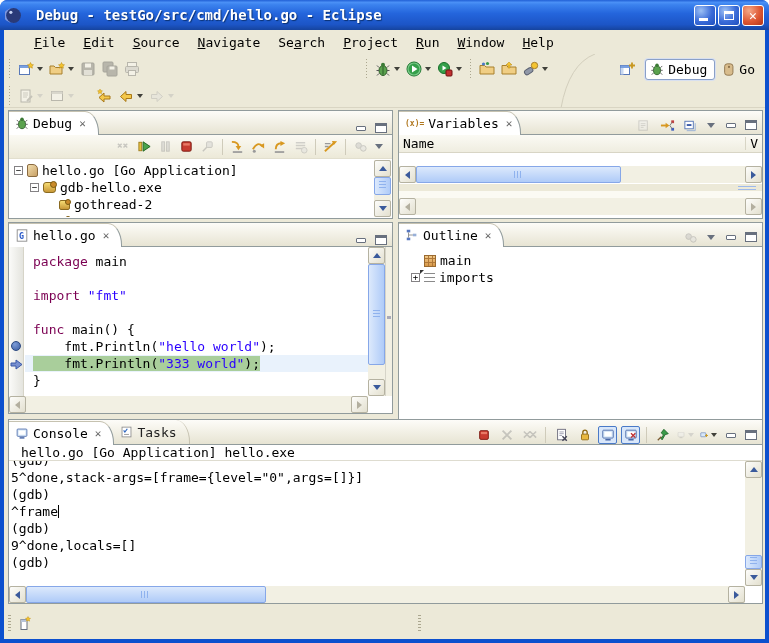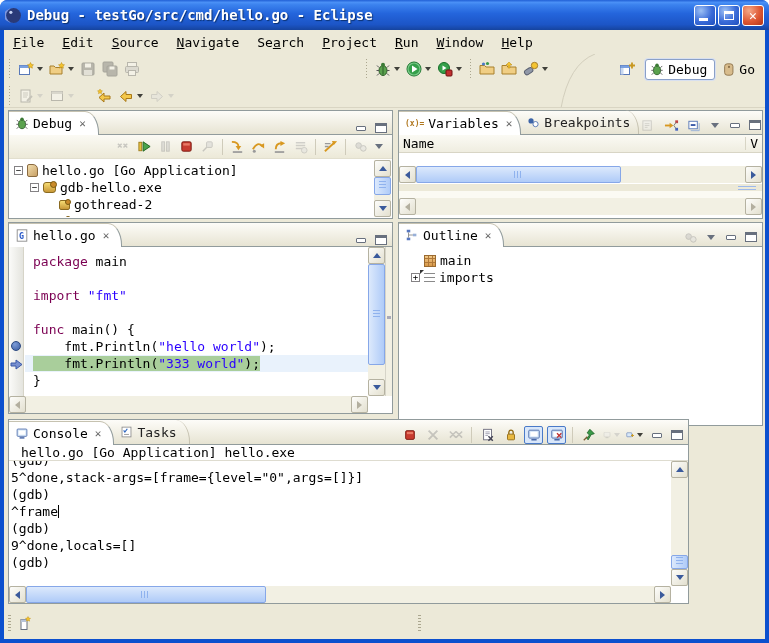--- a/index.html
+++ b/index.html
@@ -2,34 +2,34 @@
 <html><head>
 <meta charset="utf-8">
 <style>
   html,body{margin:0;padding:0;width:769px;height:643px;overflow:hidden;
     font-family:"DejaVu Sans Mono",monospace;font-size:13px;color:#000;}
   *{box-sizing:border-box;}
   .window{position:absolute;inset:0;background:#0C50CE;border-radius:8px 8px 0 0;}
   
   .titlebar{position:absolute;left:0;right:0;top:0;height:30px;border-radius:7px 7px 0 0;
     background:linear-gradient(180deg,#2160D6 0%,#4A90F6 8%,#3B82EE 16%,#2465DC 45%,#1C55C6 82%,#16449E 100%);
-    display:flex;align-items:center;padding:0 5px;gap:5px;}
+    display:flex;align-items:center;padding:0 5px;gap:14px;}
   .app-icon{width:17px;height:17px;flex:0 0 auto;}
   .title-text{color:#fff;font-weight:bold;font-size:14px;text-shadow:1px 1px 1px #0A3070;white-space:nowrap;flex:1;}
   .xp-buttons{display:flex;gap:2px;}
   .xpbtn{width:22px;height:21px;border-radius:3px;border:1px solid #fff;display:flex;align-items:center;justify-content:center;position:relative;}
   .xpbtn.minmax{background:radial-gradient(circle at 30% 25%,#9CC0F4,#3A6BD8 55%,#1E4FBE);}
   .xpbtn.close{background:radial-gradient(circle at 30% 25%,#F4A888,#DE5834 55%,#B23418);}
   .g-min{position:absolute;left:4px;bottom:4px;width:9px;height:3px;background:#fff;}
   .g-max{width:10px;height:9px;border:1px solid #fff;border-top:3px solid #fff;}
   .g-x{color:#fff;font-weight:bold;font-size:13px;line-height:1;}
   
   .content{position:absolute;top:30px;left:4px;right:4px;bottom:4px;background:#ECE9D8;overflow:hidden;}
   
-  .menubar{position:absolute;left:0;top:0;right:0;height:24px;display:flex;align-items:center;padding-left:0;}
+  .menubar{position:absolute;left:0;top:0;right:0;height:24px;display:flex;align-items:center;padding-left:21px;}
   .menu-item{padding:2px 9px;cursor:default;}
   
   .toolbar-r1{position:absolute;left:0;top:24px;right:0;height:30px;display:flex;align-items:center;}
   .toolbar-r2{position:absolute;left:0;top:54px;right:0;height:24px;display:flex;align-items:center;border-bottom:1px solid #D9D5C3;}
   .tgrip{width:5px;height:20px;margin:0 3px;background:repeating-linear-gradient(180deg,#ABA78F 0 1px,transparent 1px 3px);background-size:1px 100%;background-position:2px 0;background-repeat:no-repeat;}
   .tb{height:24px;display:flex;align-items:center;padding:0 2px;border:1px solid transparent;border-radius:2px;}
   .tb svg{display:block;}
   .tb.dis{filter:grayscale(1);opacity:.38;}
   .dd{width:0;height:0;border-left:3px solid transparent;border-right:3px solid transparent;border-top:4px solid #40403A;margin-left:3px;}
   .dd.dis{border-top-color:#B2AE9E;}
@@ -441,27 +441,20 @@
       </div>
     </div>
 
     <div class="panel" style="left:394px;top:80px;width:365px;height:109px;">
       <div class="tabrow">
         <div class="tab active" style="padding-right:8px;">
           <span class="mini-label">(x)=</span>
           <span>Variables</span>
           <span class="x">✕</span>
         </div>
-        <div class="tab inactive" style="padding-right:8px;">
-          <svg width="13" height="13" viewBox="0 0 16 16">
-              <circle cx="5" cy="6" r="3.2" fill="#3C64A8"></circle>
-              <circle cx="10.5" cy="10" r="3.2" fill="#fff" stroke="#3C64A8"></circle>
-            </svg>
-          <span>Breakpoints</span>
-        </div>
         <div class="viewbar">
           <span class="vico dis">
             <svg width="15" height="15" viewBox="0 0 16 16">
                 <rect x="2" y="3" width="9" height="10" fill="#EEE" stroke="#999"></rect>
                 <path d="M4,6 h5 M4,8 h5 M4,10 h3" stroke="#AAA"></path>
               </svg>
             </span>
           <span class="vico">
             <svg width="15" height="15" viewBox="0 0 16 16">
                 <path d="M1,8 H7" stroke="#D89820" stroke-width="2"></path>
@@ -600,21 +593,21 @@
             <span>main</span>
           </div>
           <div class="tree-row" style="padding-left: 4px;">
             <span class="expander">+</span>
             <span class="ticon imports-icon"></span>
             <span>imports</span>
           </div>
         </div>
     </div>
 
-    <div class="panel" style="left:4px;top:389px;width:681px;height:185px;">
+    <div class="panel" style="left:4px;top:389px;width:755px;height:185px;">
       <div class="tabrow" style="height:25px;">
         <div class="tab active">
           <svg width="14" height="13" viewBox="0 0 16 16">
               <rect x="2" y="2.5" width="12" height="9" rx="1" fill="#D8E8F8" stroke="#4868A8"></rect>
               <rect x="4" y="4.5" width="8" height="5" fill="#fff"></rect>
               <rect x="5" y="12.5" width="6" height="1.8" fill="#4868A8"></rect>
             </svg>
           <span>Console</span>
           <span class="x">✕</span>
         </div>

